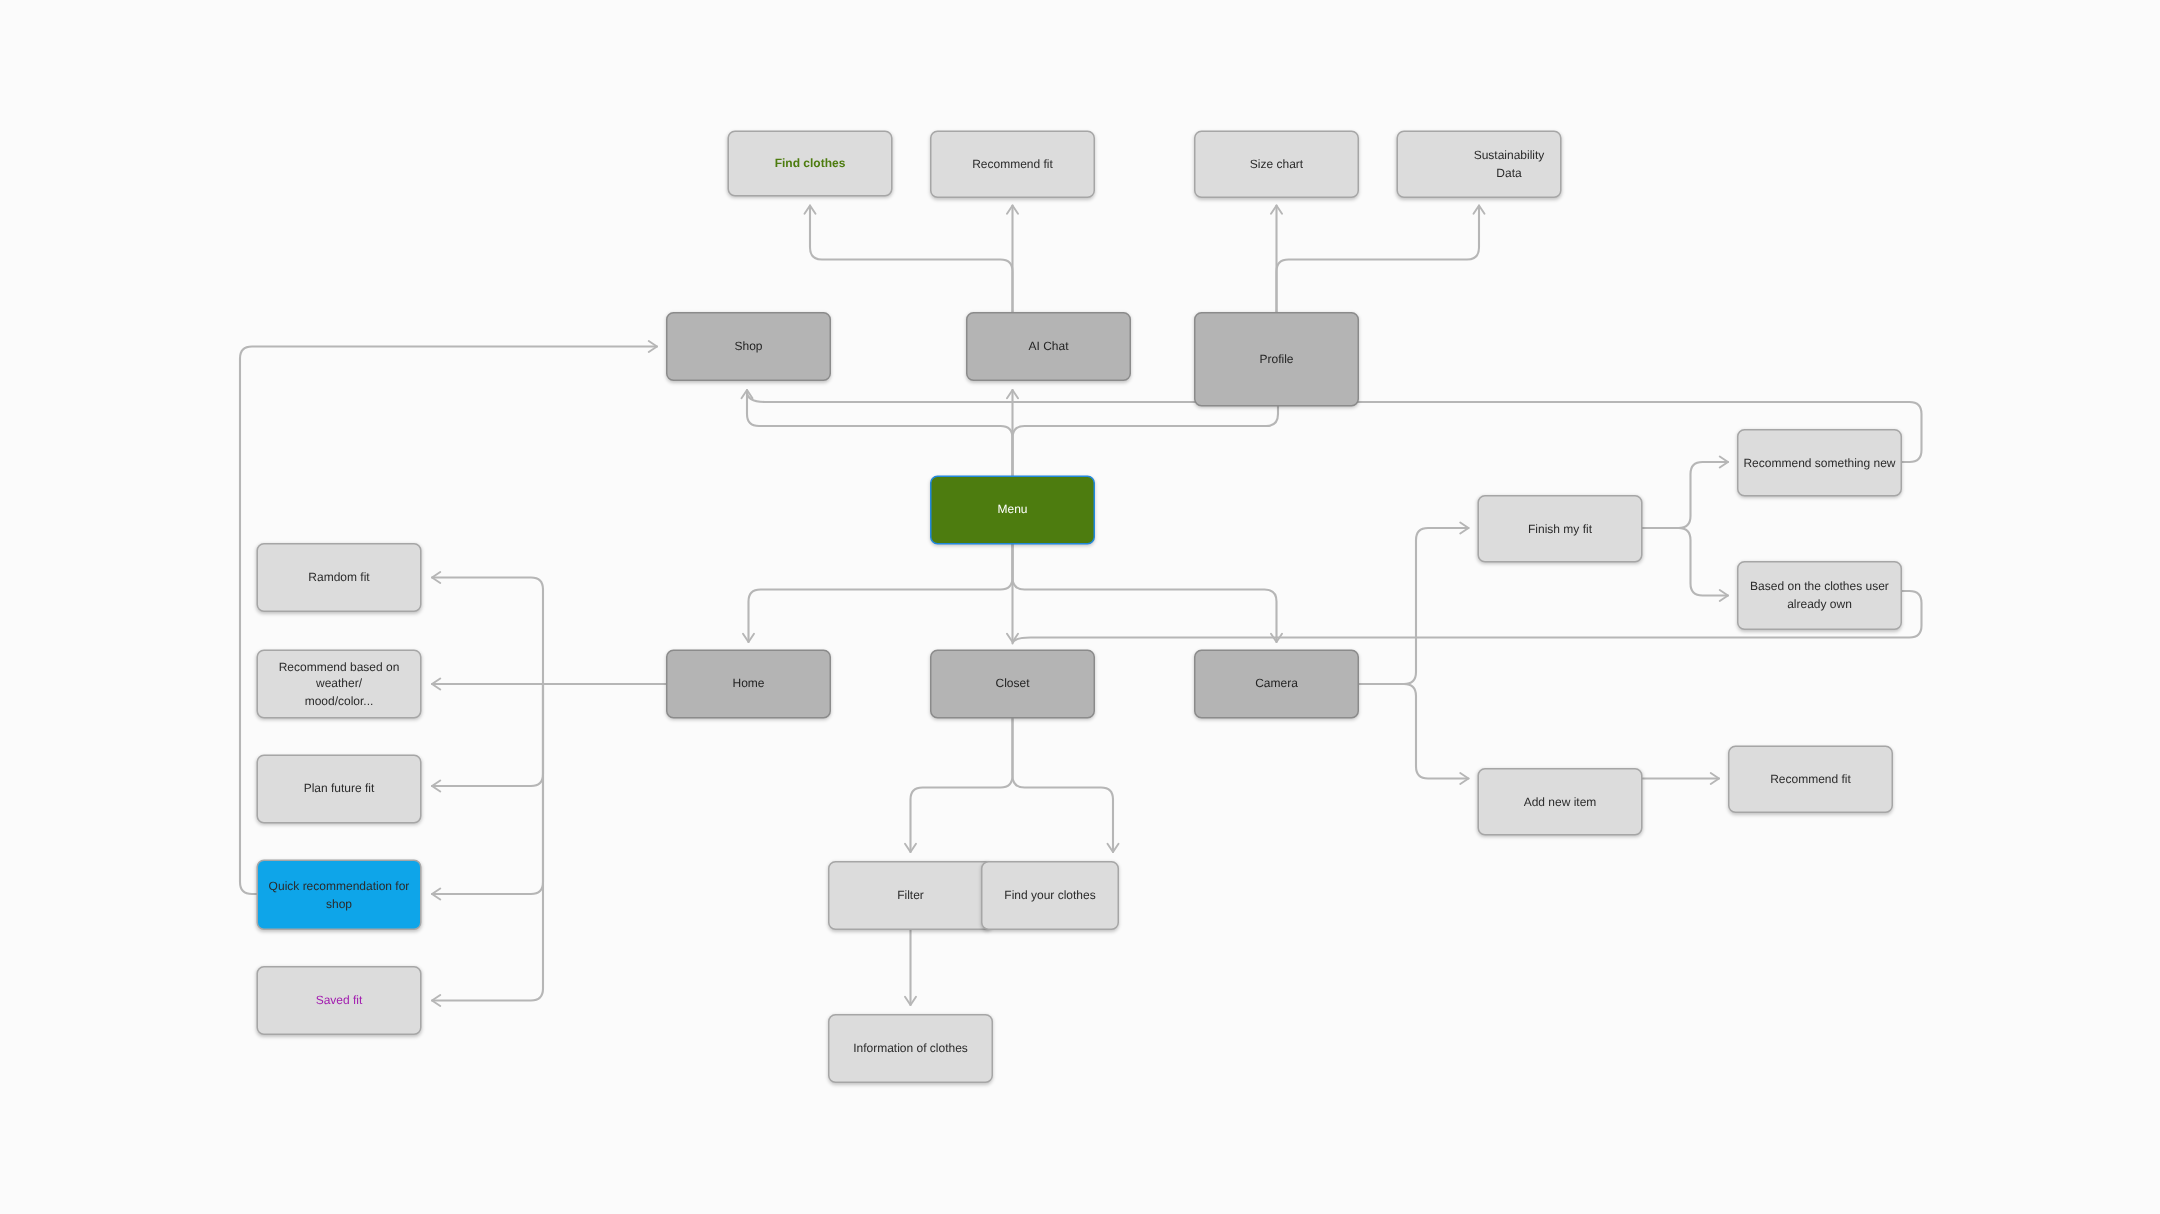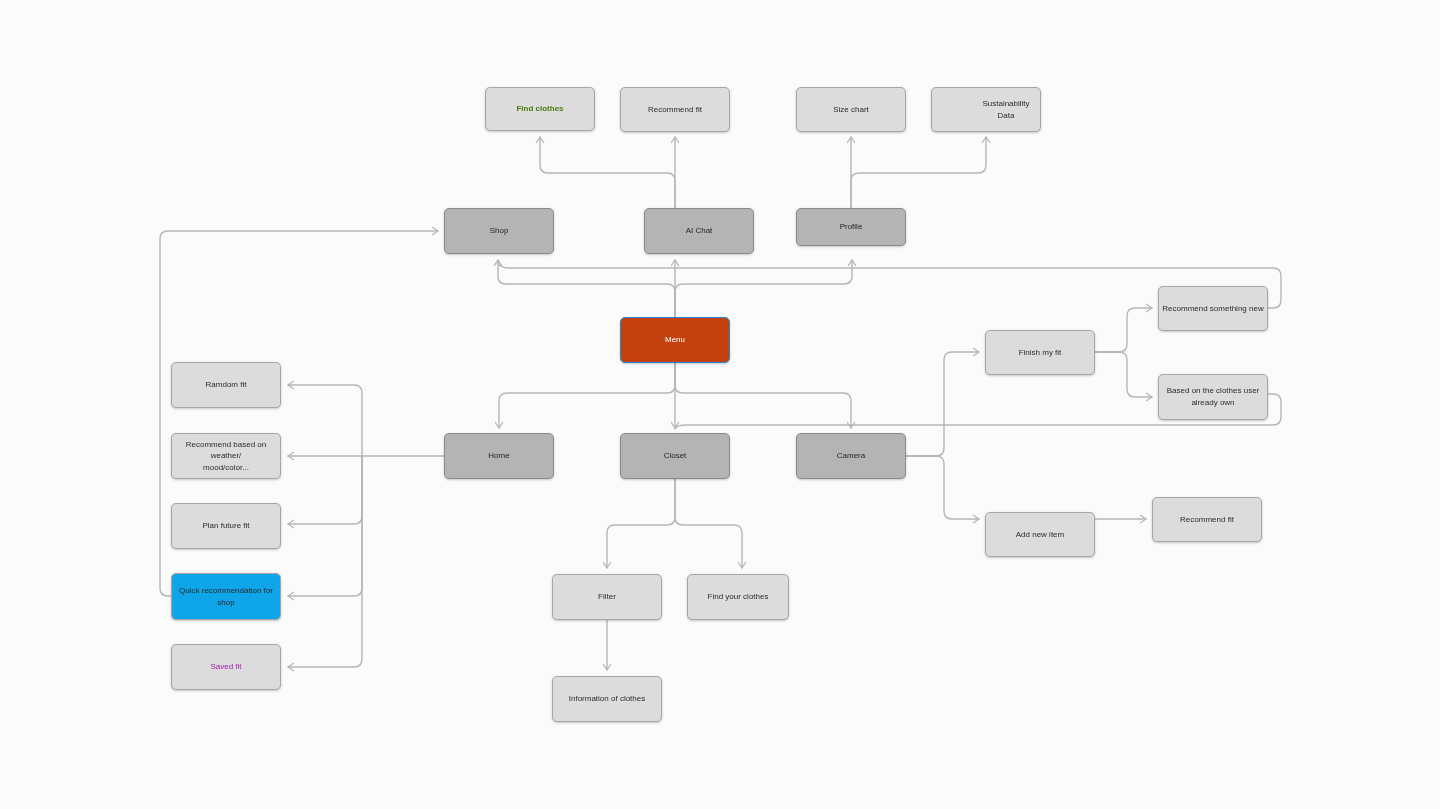--- a/index.html
+++ b/index.html
@@ -73,24 +73,24 @@
       </div>
       <div class="node" style="left: 931px; top: 87px; width: 110px; height: 45px; background: rgb(220, 220, 220); border-color: rgb(166, 166, 166); color: rgb(43, 43, 43); padding-left: 40px;">
         <span class="label">Sustainability Data</span>
       </div>
       <div class="node" style="left: 444px; top: 208px; width: 110px; height: 46px; background: rgb(180, 180, 180); border-color: rgb(139, 139, 139); color: rgb(36, 36, 36);">
         <span class="label">Shop</span>
       </div>
       <div class="node" style="left: 620px; top: 208px; width: 110px; height: 46px; background: rgb(180, 180, 180); border-color: rgb(139, 139, 139); color: rgb(36, 36, 36); margin-left: 24px;">
         <span class="label">AI Chat</span>
       </div>
-      <div class="node" style="left: 796px; top: 208px; width: 110px; height: 38px; background: rgb(180, 180, 180); border-color: rgb(139, 139, 139); color: rgb(36, 36, 36);">
+      <div class="node" style="left: 796px; top: 208px; width: 110px; height: 63px; background: rgb(180, 180, 180); border-color: rgb(139, 139, 139); color: rgb(36, 36, 36);">
         <span class="label">Profile</span>
       </div>
-      <div class="node" style="left: 620px; top: 317px; width: 110px; height: 46px; background: #c2410c; border-color: rgb(34, 136, 221); color: rgb(255, 255, 255);">
+      <div class="node" style="left: 620px; top: 317px; width: 110px; height: 46px; background: #4d7c0f; border-color: rgb(34, 136, 221); color: rgb(255, 255, 255);">
         <span class="label">Menu</span>
       </div>
       <div class="node" style="left: 444px; top: 433px; width: 110px; height: 46px; background: rgb(180, 180, 180); border-color: rgb(139, 139, 139); color: rgb(36, 36, 36);">
         <span class="label">Home</span>
       </div>
       <div class="node" style="left: 620px; top: 433px; width: 110px; height: 46px; background: rgb(180, 180, 180); border-color: rgb(139, 139, 139); color: rgb(36, 36, 36);">
         <span class="label">Closet</span>
       </div>
       <div class="node" style="left: 796px; top: 433px; width: 110px; height: 46px; background: rgb(180, 180, 180); border-color: rgb(139, 139, 139); color: rgb(36, 36, 36);">
         <span class="label">Camera</span>
@@ -124,20 +124,20 @@
       </div>
       <div class="node" style="left: 985px; top: 497px; width: 110px; height: 45px; background: rgb(220, 220, 220); border-color: rgb(166, 166, 166); color: rgb(43, 43, 43); margin-top: 15px;">
         <span class="label">Add new item</span>
       </div>
       <div class="node" style="left: 1152px; top: 497px; width: 110px; height: 45px; background: rgb(220, 220, 220); border-color: rgb(166, 166, 166); color: rgb(43, 43, 43);">
         <span class="label">Recommend fit</span>
       </div>
       <div class="node" style="left: 552px; top: 574px; width: 110px; height: 46px; background: rgb(220, 220, 220); border-color: rgb(166, 166, 166); color: rgb(43, 43, 43);">
         <span class="label">Filter</span>
       </div>
-      <div class="node" style="left: 687px; top: 574px; width: 102px; height: 46px; background: rgb(220, 220, 220); border-color: rgb(166, 166, 166); color: rgb(43, 43, 43);">
+      <div class="node" style="left: 654px; top: 574px; width: 92px; height: 46px; background: rgb(220, 220, 220); border-color: rgb(166, 166, 166); color: rgb(43, 43, 43);">
         <span class="label">Find your clothes</span>
       </div>
       <div class="node" style="left: 552px; top: 676px; width: 110px; height: 46px; background: rgb(220, 220, 220); border-color: rgb(166, 166, 166); color: rgb(43, 43, 43);">
         <span class="label">Information of clothes</span>
       </div>
     </div>
 </div>
 
 </body></html>

